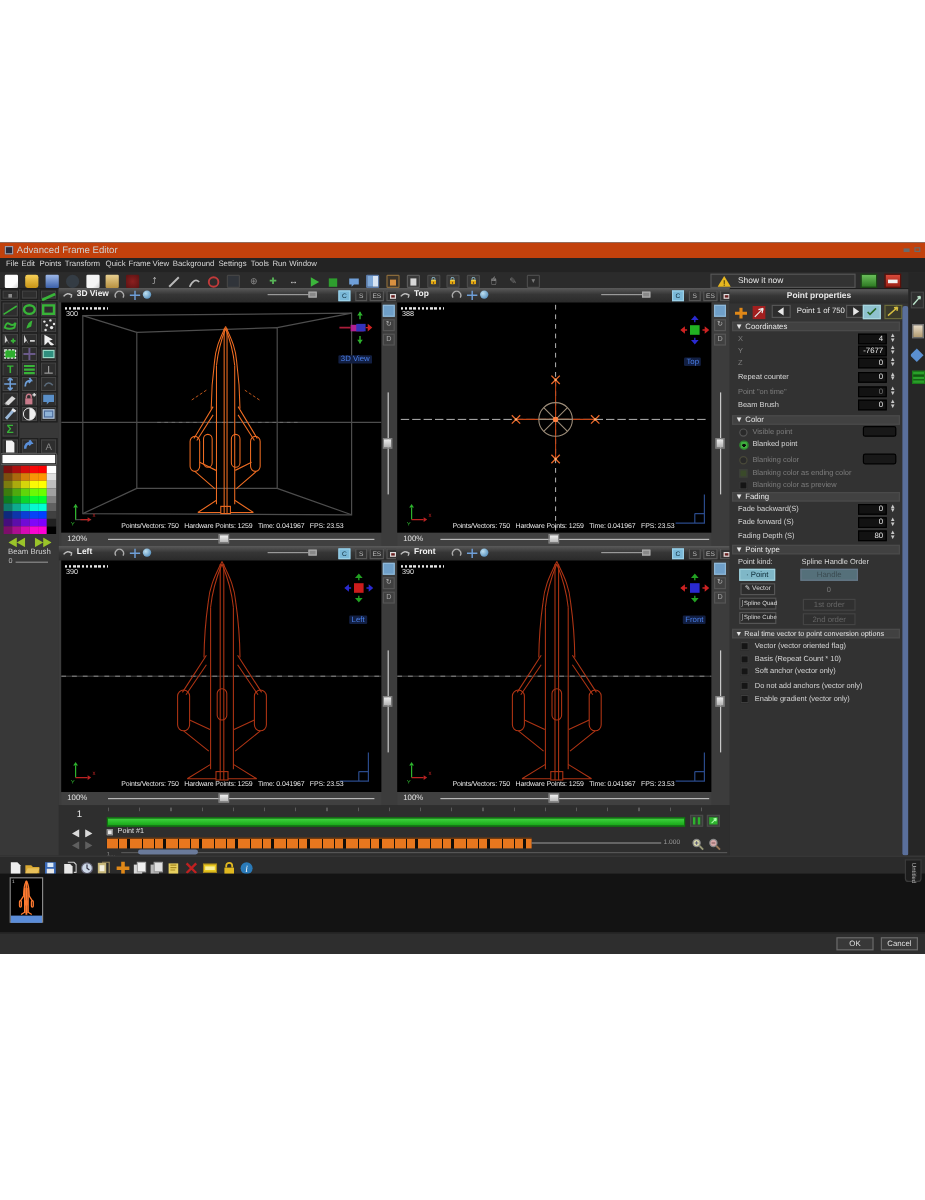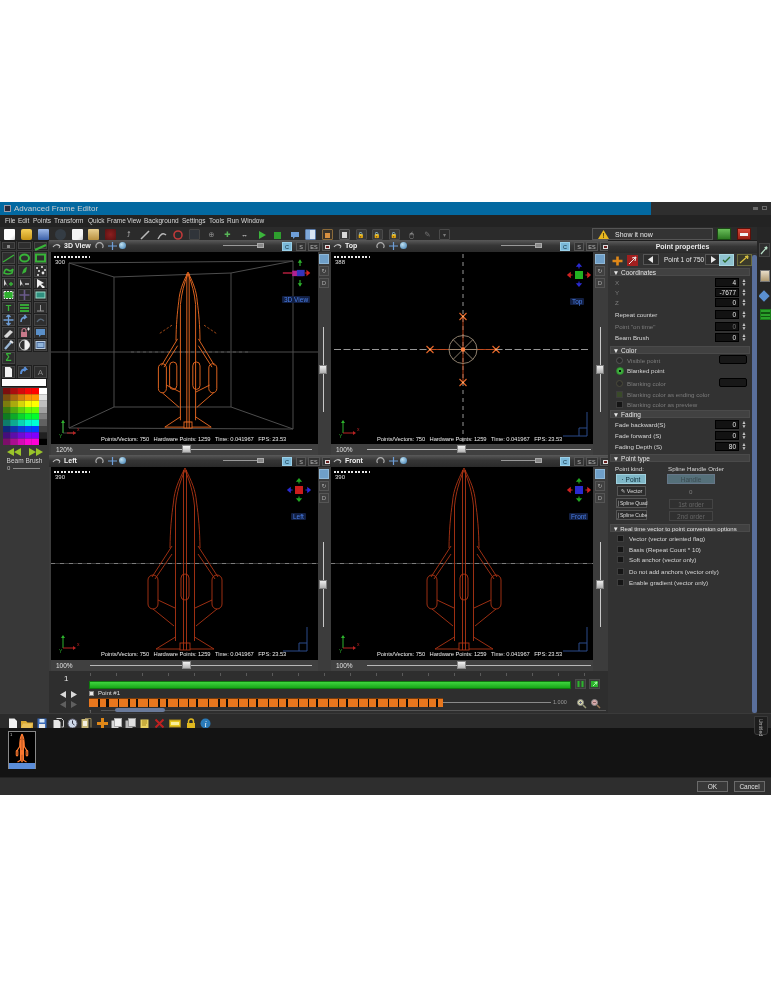--- a/index.html
+++ b/index.html
@@ -1,21 +1,21 @@
 <!DOCTYPE html>
 <html><head>
 <meta charset="utf-8">
 <style>
 * { margin:0; padding:0; box-sizing:border-box; }
 html,body { width:771px; height:1000px; background:#fff; font-family:"Liberation Sans",sans-serif; overflow:hidden; }
 #win { position:absolute; left:0; top:202px; width:771px; height:593px; background:#2e2e2e; overflow:hidden; }
 .abs { position:absolute; }
 .abs > svg { display:block; }
 
-#titlebar { position:absolute; left:0; top:0; width:651px; height:13px; background:#0369a1; color:#cfcfcf; font-size:8px; }
+#titlebar { position:absolute; left:0; top:0; width:771px; height:13px; background:#c2410c; color:#cfcfcf; font-size:8px; }
 #menubar { position:absolute; left:0; top:13px; width:771px; height:12px; background:#232323; color:#d8d8d8; font-size:6.5px; }
 .menu { position:absolute; top:2px; }
 #toolbar { position:absolute; left:0; top:25px; width:771px; height:14px; background:#2b2b2b; border-bottom:1px solid #1d1d1d; }
 .tbi { position:absolute; top:2px; width:11px; height:11px; border-radius:1px; font-size:7.5px; text-align:center; line-height:11px; }
 
 #leftpanel { position:absolute; left:0; top:39px; width:49px; height:472px; background:#383838; }
 .cell { position:absolute; width:15px; height:14px; background:#2e2e2e; border:1px solid #1f1f1f; box-shadow:inset 0 0 0 1px #454545; font-size:9px; color:#38b438; text-align:center; line-height:12px; }
 
 .vp-title { position:absolute; background:linear-gradient(#5a5a5a,#363636 45%,#2a2a2a); color:#e8e8e8; font-size:7.5px; height:12px; }
 .vp-canvas { position:absolute; background:#000; }

